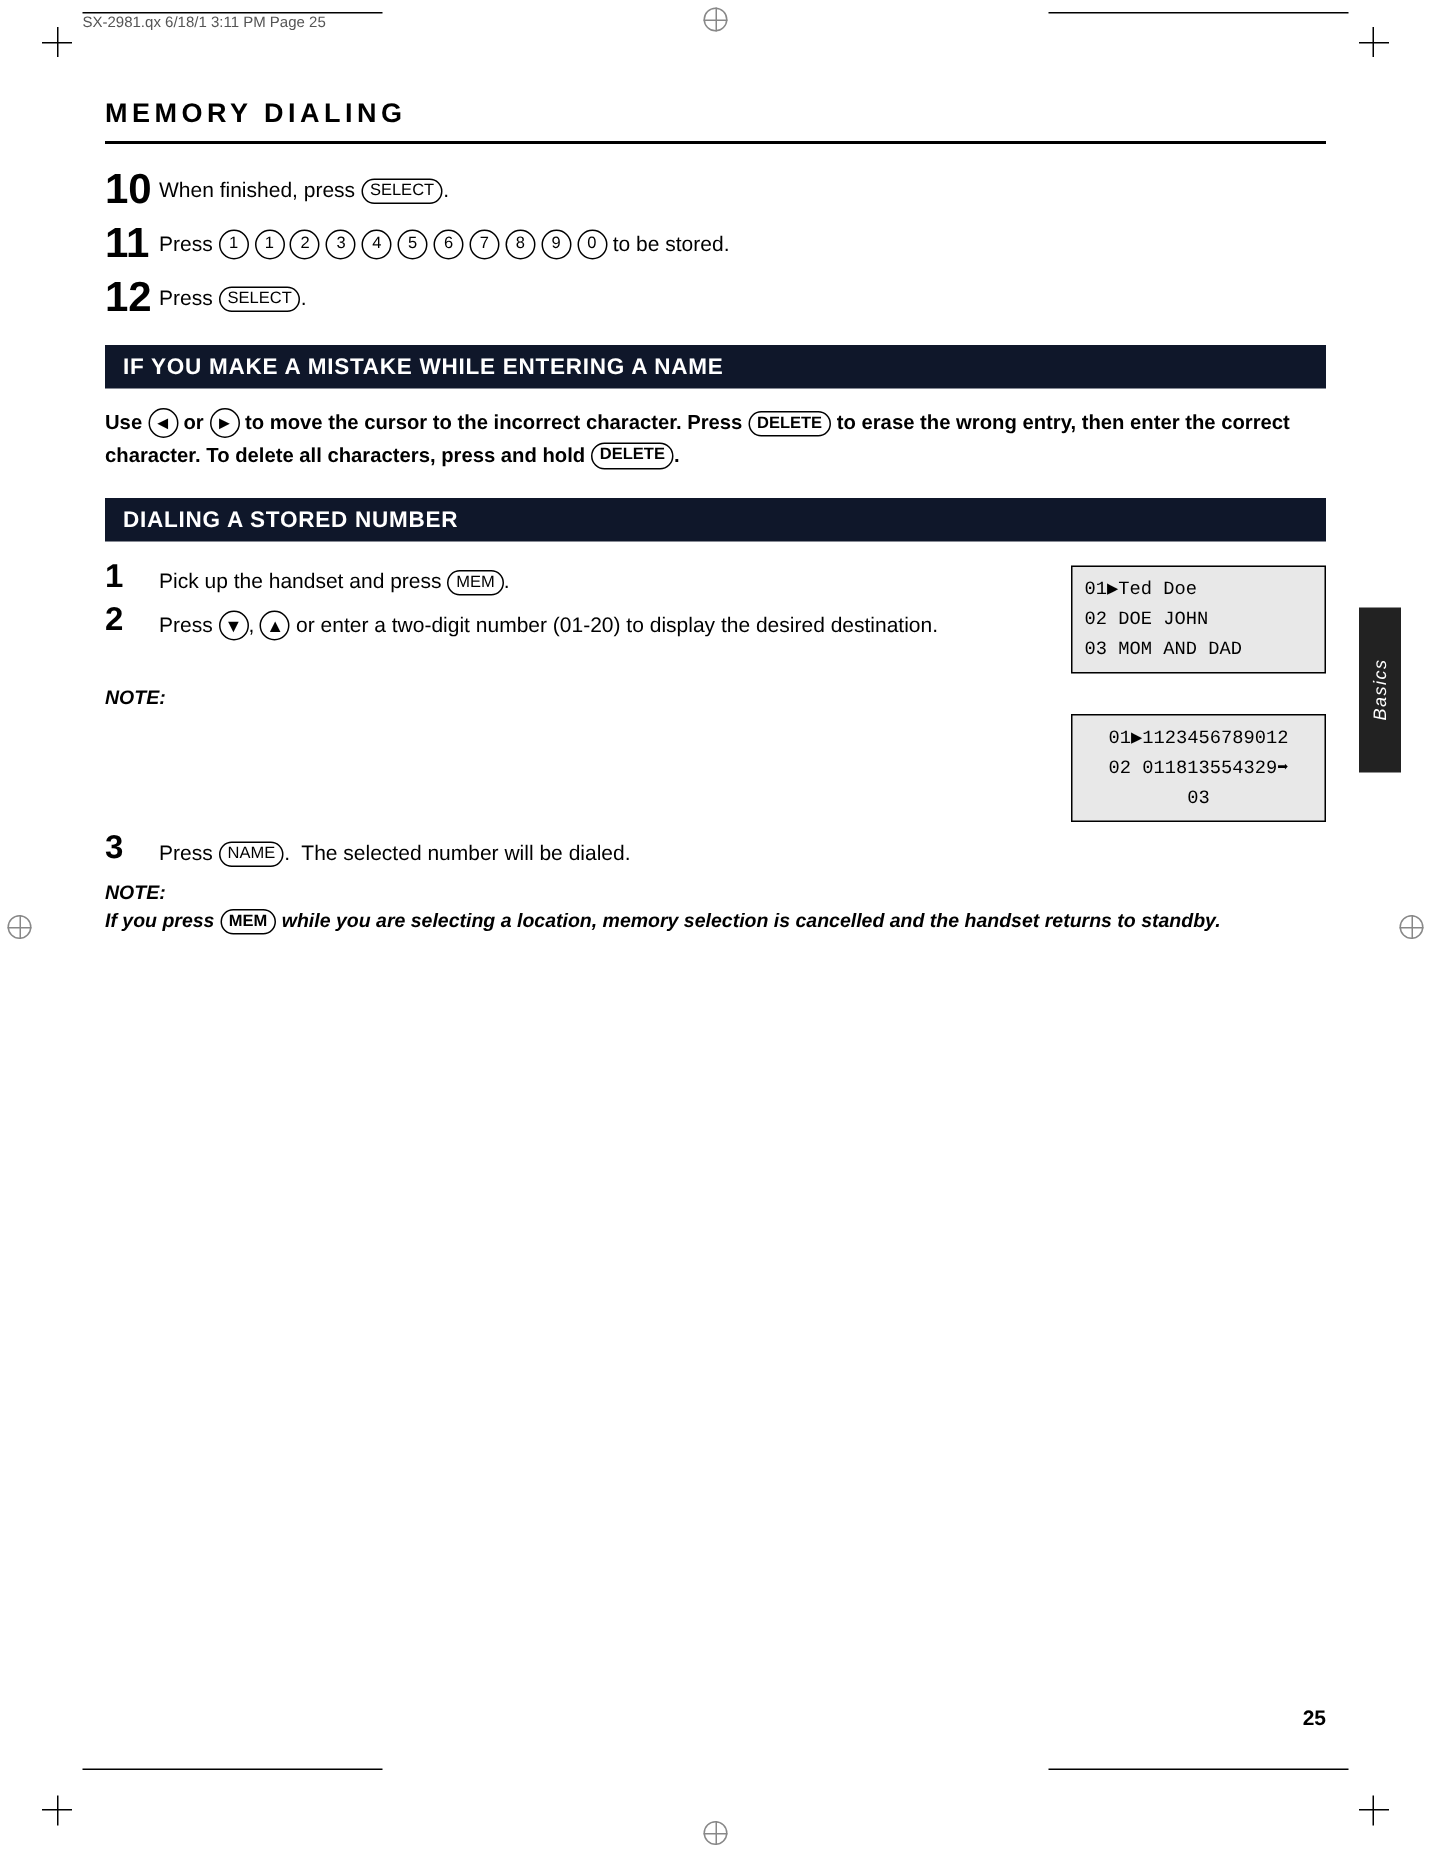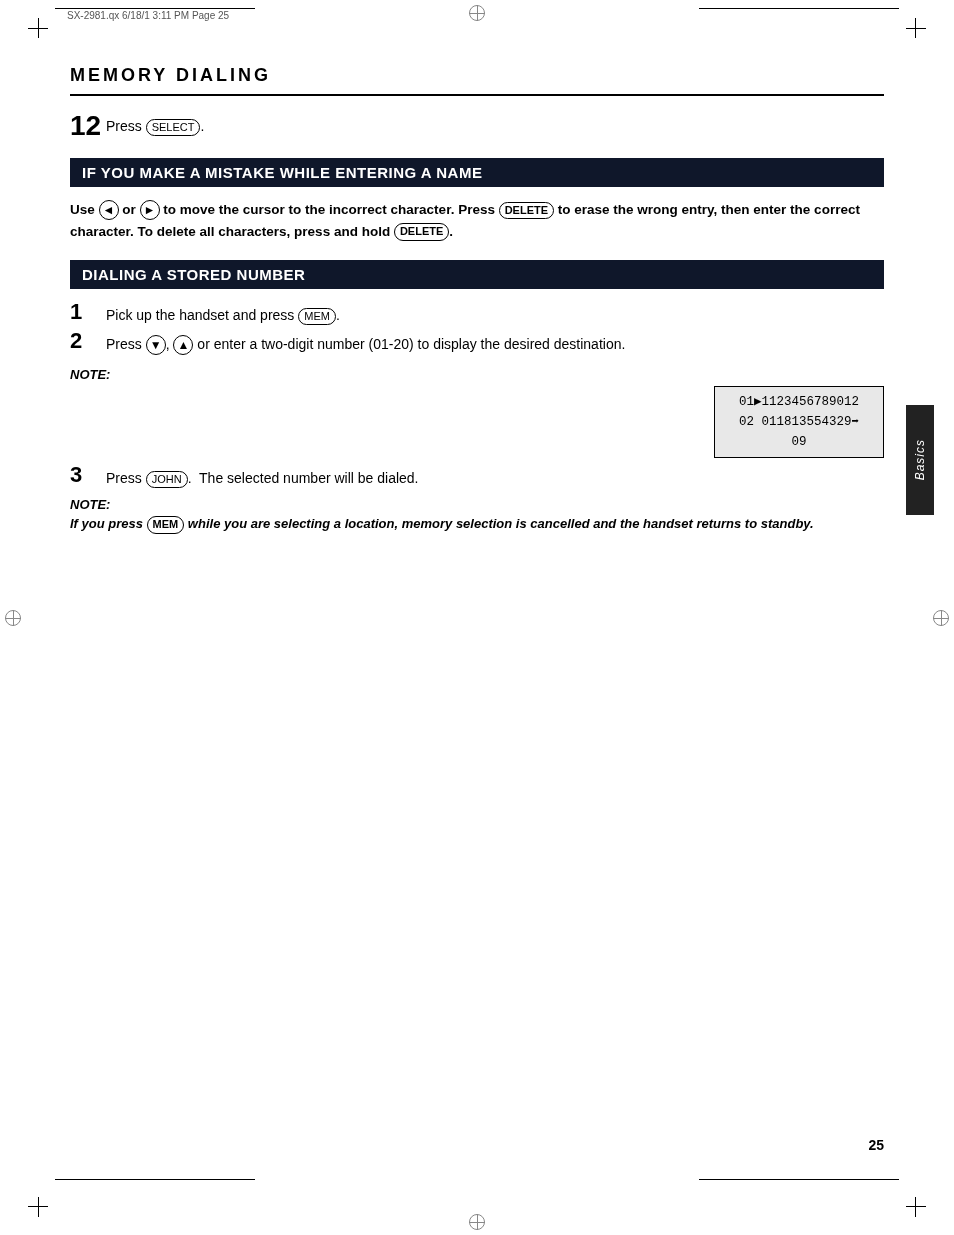--- a/index.html
+++ b/index.html
@@ -10,21 +10,21 @@
       font-family: Arial, Helvetica, sans-serif;
       font-size: 14px;
       color: #000;
       position: relative;
     }
 
     
     .page-header {
       position: absolute;
       top: 10px;
-      left: 67px;
+      left: 55px;
       font-size: 10px;
       color: #555;
     }
 
     
     .top-border-left {
       position: absolute;
       top: 8px;
       left: 55px;
       width: 200px;
@@ -330,21 +330,45 @@
 </div>
 
 <div class="page-header">
   <span>SX-2981.qx   6/18/1  3:11 PM    Page 25</span>
 </div>
 
 <div class="main-content">
 
   <div class="page-title">MEMORY DIALING</div>
 
-
+  <div class="step">
+    <div class="step-num">10</div>
+    <div class="step-content">
+      When finished, press <span class="key-btn">SELECT</span>.
+    </div>
+  </div>
+
+  <div class="step">
+    <div class="step-num">11</div>
+    <div class="step-content">
+      <span>Press </span>
+      <span class="key-circle">1</span>
+      <span class="key-circle">1</span>
+      <span class="key-circle">2</span>
+      <span class="key-circle">3</span>
+      <span class="key-circle">4</span>
+      <span class="key-circle">5</span>
+      <span class="key-circle">6</span>
+      <span class="key-circle">7</span>
+      <span class="key-circle">8</span>
+      <span class="key-circle">9</span>
+      <span class="key-circle">0</span>
+      to be stored.
+    </div>
+  </div>
 
   <div class="step">
     <div class="step-num">12</div>
     <div class="step-content">
       Press <span class="key-btn">SELECT</span>.
     </div>
   </div>
 
   <div class="section-header">IF YOU MAKE A MISTAKE WHILE ENTERING A NAME</div>
 
@@ -373,40 +397,47 @@
 
         <div class="step" style="margin-bottom:4px;">
           <div class="step-num" style="font-size:22px;">2</div>
           <div class="step-content">
             Press <span class="key-arrow">▼</span>, <span class="key-arrow">▲</span> or enter a two-digit number (01-20) to display the desired destination.
           </div>
         </div>
 
       </div>
 
+      <div class="displays-right">
+        <div class="lcd-box">
+          <div>01▶Ted Doe</div>
+          <div>02 DOE JOHN</div>
+          <div>03 MOM AND DAD</div>
+        </div>
+      </div>
     </div>
 
     <div class="note-label">NOTE:</div>
     <div style="display:flex; align-items:flex-start;">
       <div style="flex:1;">
       </div>
 
       <div style="margin-left:24px; margin-top:2px;text-align:center;">
         <div class="lcd-box">
           <div>01▶1123456789012</div>
           <div>02 011813554329➡</div>
-          <div>09</div>
+          <div>03</div>
         </div>
       </div>
     </div>
 
     <div class="step step3-row">
       <div class="step-num" style="font-size:22px;">3</div>
       <div class="step-content">
-        Press <span class="key-btn">JOHN</span>.&nbsp; The selected number will be dialed.
+        Press <span class="key-btn">NAME</span>.&nbsp; The selected number will be dialed.
       </div>
     </div>
 
     <div class="note-label">NOTE:</div>
     <div class="note-text">
       <strong>If you press <span class="key-btn" style="font-style:normal;">MEM</span> while you are selecting a location, memory selection is cancelled and the handset returns to standby.</strong>
     </div>
 
   </div>
 

